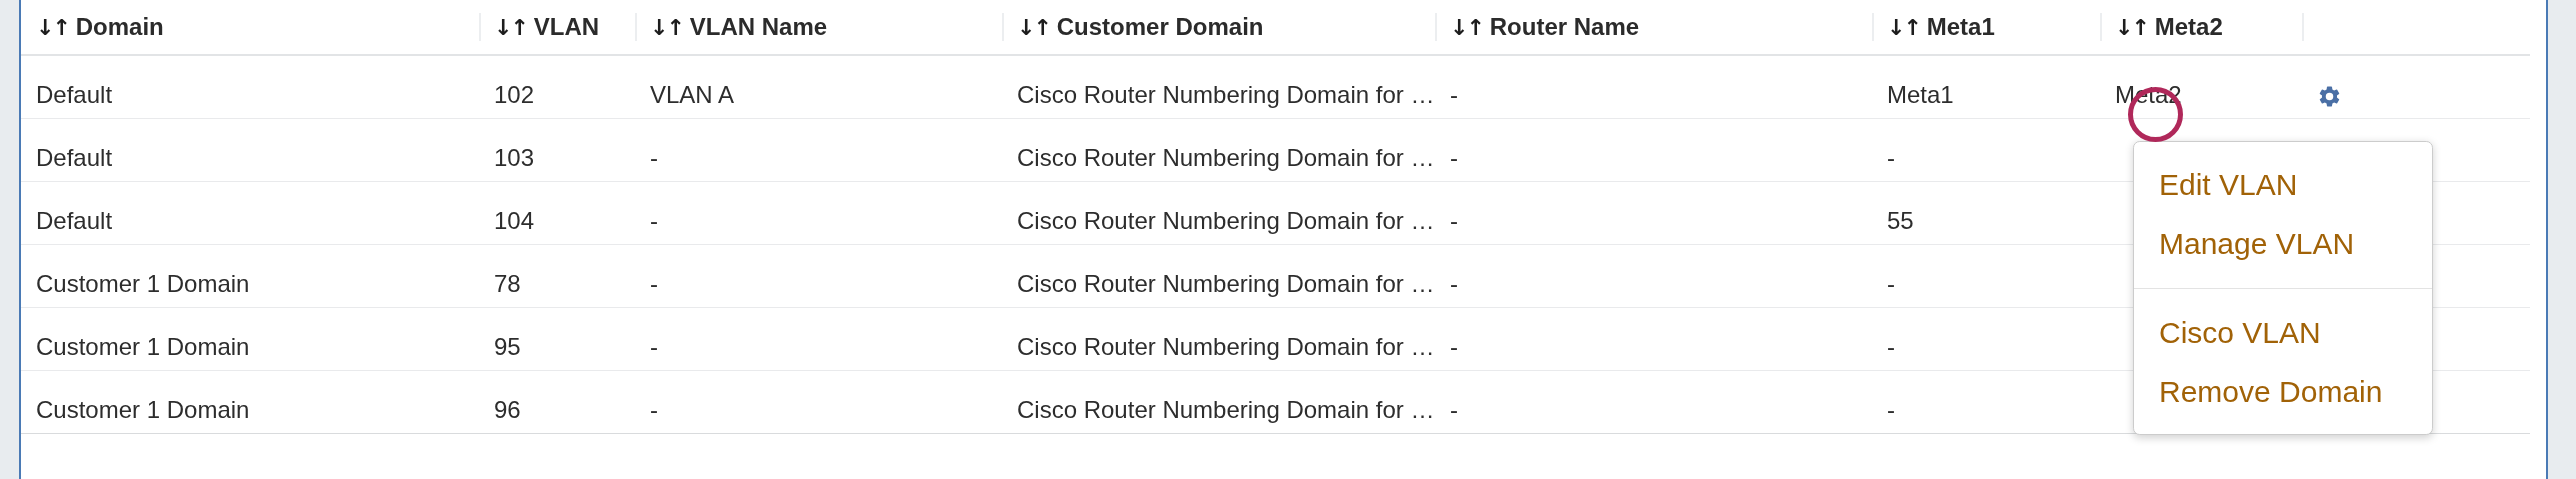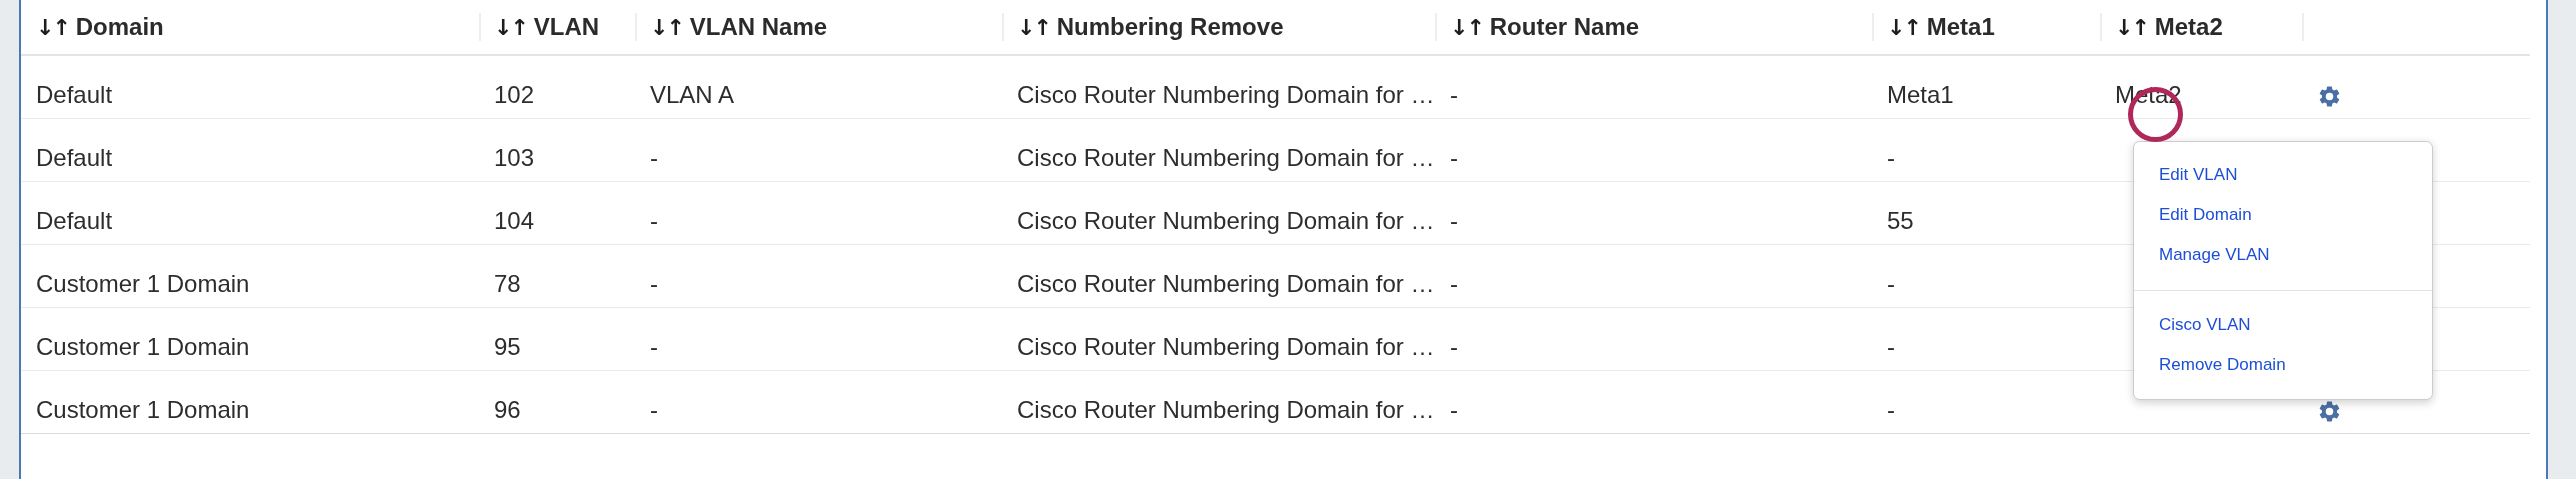--- a/index.html
+++ b/index.html
@@ -125,22 +125,22 @@
     width: 300px;
     background: #ffffff;
     border: 1px solid #ccc;
     border-radius: 6.7px;
     box-shadow: 0 2.9px 8.6px rgba(0,0,0,0.18);
     padding: 13.3px 0 13.3px 0;
     z-index: 40;
   }
   .menu-item {
     padding: 7.6px 17px 7.6px 25px;
-    font-size: 17px;
-    color: #1d4ed8;
+    font-size: 30px;
+    color: #a16207;
     line-height: 1.45;
     cursor: pointer;
     white-space: nowrap;
   }
   .menu-divider {
     height: 1px;
     background: #e3e3e3;
     margin: 15px 0 15px 0;
   }
 
@@ -182,21 +182,21 @@
             <th>
               <span class="sort-icon">↓↑</span><span>Domain</span>
             </th>
             <th class="sep">
               <span class="sort-icon">↓↑</span><span>VLAN</span>
             </th>
             <th class="sep">
               <span class="sort-icon">↓↑</span><span>VLAN Name</span>
             </th>
             <th class="sep">
-              <span class="sort-icon">↓↑</span><span>Numbering Remove</span>
+              <span class="sort-icon">↓↑</span><span>Customer Domain</span>
             </th>
             <th class="sep">
               <span class="sort-icon">↓↑</span><span>Router Name</span>
             </th>
             <th class="sep">
               <span class="sort-icon">↓↑</span><span>Meta1</span>
             </th>
             <th class="sep">
               <span class="sort-icon">↓↑</span><span>Meta2</span>
             </th>
@@ -305,21 +305,20 @@
                     <path fill="#4a6fa5" d="M19.14 12.94a7.07 7.07 0 0 0 .06-.94 7.07 7.07 0 0 0-.06-.94l2.03-1.58a.5.5 0 0 0 .12-.62l-1.92-3.32a.5.5 0 0 0-.6-.22l-2.39.96a7.07 7.07 0 0 0-1.62-.94l-.36-2.54a.5.5 0 0 0-.5-.42h-3.84a.5.5 0 0 0-.5.42l-.36 2.54c-.59.24-1.13.56-1.62.94l-2.39-.96a.5.5 0 0 0-.6.22L2.67 8.86a.5.5 0 0 0 .12.62l2.03 1.58a7.07 7.07 0 0 0 0 1.88l-2.03 1.58a.5.5 0 0 0-.12.62l1.92 3.32c.13.22.39.3.6.22l2.39-.96c.49.38 1.03.7 1.62.94l.36 2.54c.04.24.25.42.5.42h3.84c.25 0 .46-.18.5-.42l.36-2.54c.59-.24 1.13-.56 1.62-.94l2.39.96c.21.08.47 0 .6-.22l1.92-3.32a.5.5 0 0 0-.12-.62l-2.03-1.58zM12 15.6A3.6 3.6 0 1 1 12 8.4a3.6 3.6 0 0 1 0 7.2z"></path>
                   </svg>
               </span>
             </td>
           </tr>
         </tbody>
       </table>
 
       <div class="context-menu">
         <div class="menu-item">Edit VLAN</div>
-        <div class="menu-item">Edit Domain</div>
         <div class="menu-item">Manage VLAN</div>
         <div class="menu-divider"></div>
         <div class="menu-item">Cisco VLAN</div>
         <div class="menu-item">Remove Domain</div>
       </div>
 
       <div class="annot-circle"></div>
 
     </div>
   </div>

